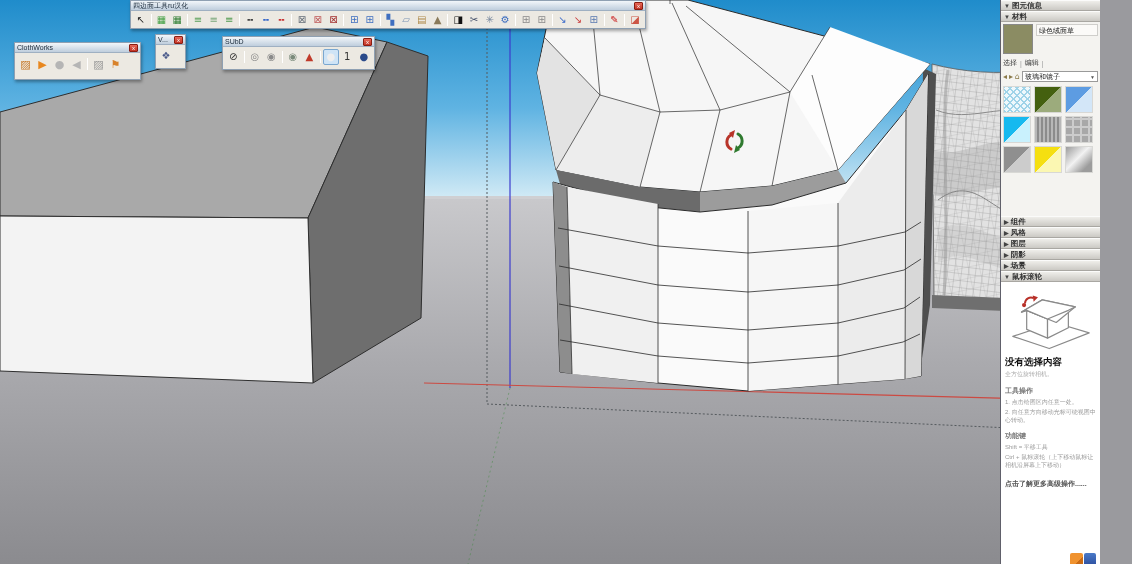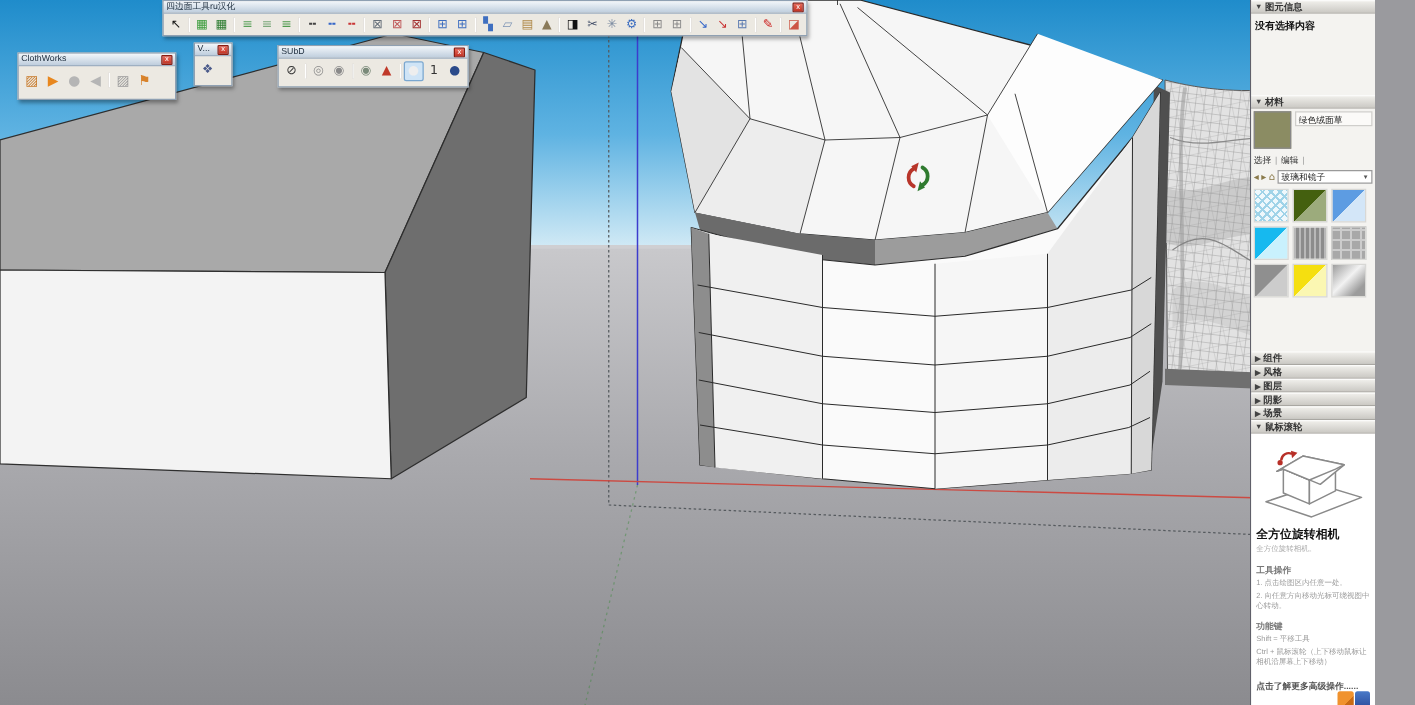--- a/index.html
+++ b/index.html
@@ -270,23 +270,20 @@
       </div>
     </div>
   </div>
 
   <div id="sidebar">
 
     <div class="sec-h">
       <span class="arr">▼</span>
       <span>图元信息</span>
     </div>
-    <div class="body-entity">
-      <div class="noselect">没有选择内容</div>
-    </div>
 
     <div class="sec-h">
       <span class="arr">▼</span>
       <span>材料</span>
     </div>
     <div class="body-mat">
       <div class="mat-top">
         <div class="mat-preview"></div>
         <div class="mat-name">绿色绒面草</div>
       </div>
@@ -349,21 +346,21 @@
           <polygon points="6,58 48,72 94,54 54,42"></polygon>
           <polygon points="22,28 22,50 46,60 46,38"></polygon>
           <polygon points="46,38 46,60 70,48 70,28"></polygon>
           <polygon points="16,30 40,16 78,24 56,42 22,28"></polygon>
           <polygon points="40,16 78,24 70,28 46,38 22,28 16,30"></polygon>
         </g>
         <path d="M20,20 a7,7 0 0 1 10,-6" fill="none" stroke="#b83028" stroke-width="2.2"></path>
         <polygon points="29,11 35,13 30,18" fill="#b83028"></polygon>
         <circle cx="19" cy="22" r="2.4" fill="#b83028"></circle>
       </svg>
-      <div class="inst-title">全方位旋转相机</div>
+      <div class="inst-title">没有选择内容</div>
       <div class="inst-sub">全方位旋转相机。</div>
       <div class="inst-h">工具操作</div>
       <div class="inst-li">1. 点击绘图区内任意一处。</div>
       <div class="inst-li">2. 向任意方向移动光标可绕视图中心转动。</div>
       <div class="inst-h">功能键</div>
       <div class="inst-li">Shift = 平移工具</div>
       <div class="inst-li">Ctrl + 鼠标滚轮（上下移动鼠标让相机沿屏幕上下移动）</div>
       <div class="inst-link">点击了解更多高级操作......</div>
       <div class="inst-logo">
           <span class="l1"></span>

